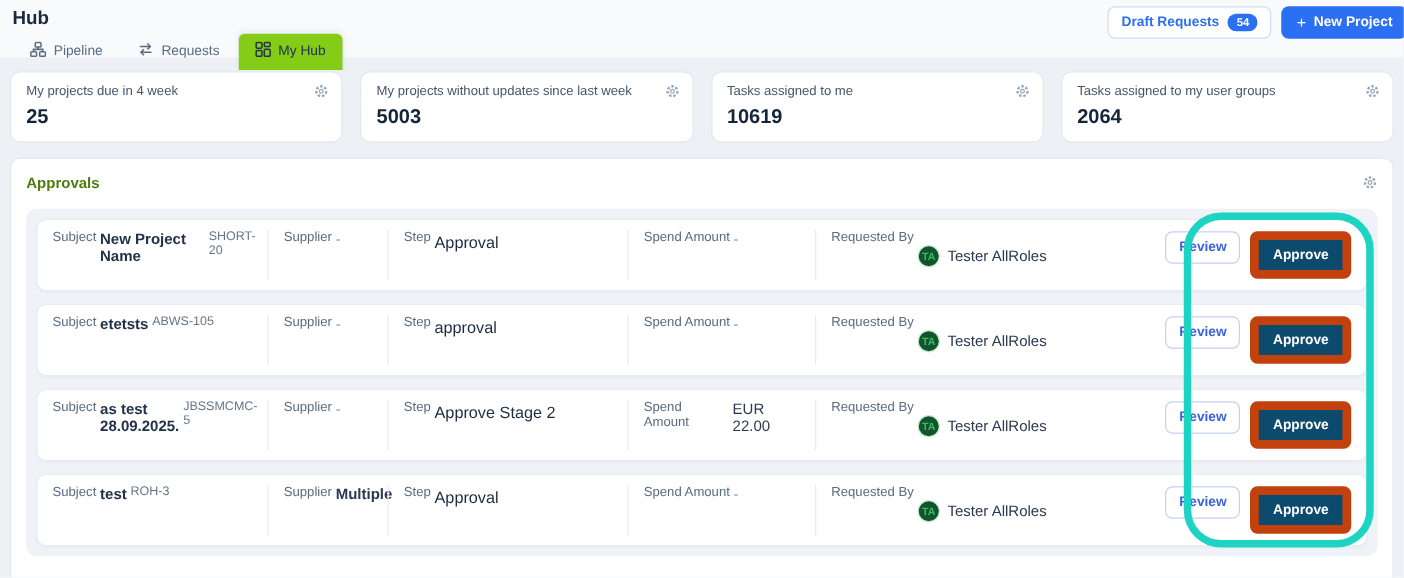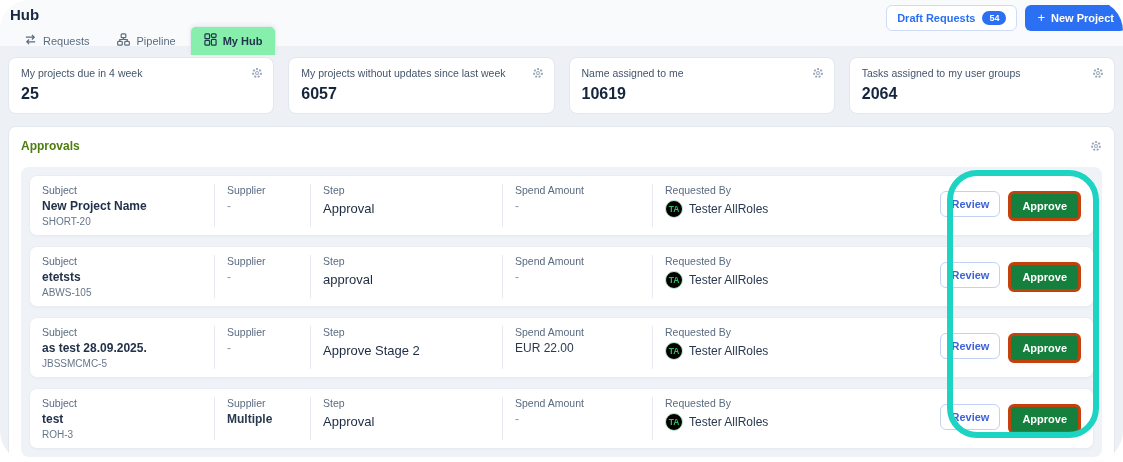--- a/index.html
+++ b/index.html
@@ -1,26 +1,26 @@
 <!DOCTYPE html>
 <html><head>
 <meta charset="utf-8">
 <style>
   * { box-sizing: border-box; margin: 0; padding: 0; }
   html,body { width:1123px; height:462px; }
   body { font-family: "Liberation Sans", sans-serif; }
-  .screen { position:relative; width:1123px; height:462px; overflow:hidden; background:#edf0f5;border-radius:31px; }
+  .screen { position:relative; width:1123px; height:462px; overflow:hidden; background:#edf0f5; }
 
   
   .header { background:#f9fafc; padding:6px 10px 0 10px; height:46px; position:relative; }
   .page-title { font-size:15px; font-weight:700; color:#1a2940; }
   .tabs { display:flex; margin-top:3px; }
   .tab { display:flex; align-items:center; gap:6px; padding:6px 13px 7px 13px; font-size:11px;
          color:#5a6c82; border-radius:6px 6px 0 0; cursor:pointer; border:1px solid transparent; border-bottom:none; }
-  .tab.active { background:#86efac; color:#22344e; font-weight:700; border-color:#e5eaf1;
+  .tab.active { background:#84cc16; color:#22344e; font-weight:400; border-color:#e5eaf1;
                 box-shadow:0 -2px 4px rgba(25,45,80,0.05); }
   .tab svg { width:13px; height:13px; stroke:currentColor; fill:none; stroke-width:1.3; }
   .header-actions { position:absolute; top:5px; right:0; display:flex; gap:8px; align-items:center;padding-left:28px; }
   .btn-draft { display:flex; align-items:center; gap:7px; background:#fff; border:1px solid #cfdcf8;
                color:#2b6ff2; font-size:11px; font-weight:600; padding:5px 10px; border-radius:6px; cursor:pointer; }
   .badge { background:#2b6ff2; color:#fff; font-size:9px; font-weight:700; padding:2px 7px; border-radius:9px; }
   .btn-new { display:flex; align-items:center; gap:6px; background:#2b6ff2; border:none; color:#fff;
              font-size:11px; font-weight:600; padding:7px 12px; border-radius:6px; margin-right:-3px; cursor:pointer; }
   .plus { font-size:13px; font-weight:400; line-height:10px; }
 
@@ -36,70 +36,70 @@
   .panel { margin:12px 8px 0 8px; background:#fff; border:1px solid #e3e8ef; border-radius:8px; padding:12px 12px 20px 12px; height:420px; }
   .panel-head { display:flex; justify-content:space-between; align-items:center; }
   .panel-title { font-size:12px; font-weight:700; color:#4d7c0f; }
   .panel-gear { cursor:pointer; line-height:0; }
   .panel-gear svg { width:12px; height:12px; stroke:#9aa8ba; fill:none; }
   .list { margin-top:14px; background:#eff2f7; border-radius:8px; padding:8px; display:flex; flex-direction:column; gap:10px; }
 
   .row { background:#fff; border:1px solid #e9edf3; border-radius:8px; padding:8px 12px; min-height:58px;
          display:grid; grid-template-columns:172px 96px 192px 150px 1fr auto; align-items:stretch;
          box-shadow:0 1px 2px rgba(20,40,80,0.03); }
-  .cell { display:flex; flex-direction:column; gap:3px; justify-content:flex-start; padding-right:8px; }
+  .cell { display:flex; flex-direction:row; gap:3px; justify-content:flex-start; padding-right:8px; }
   .cell.div { border-left:1px solid #e7ebf1; padding-left:12px; }
   .cell-label { font-size:10.5px; color:#5a6b80; }
   .subject-value { font-size:12px; font-weight:700; color:#22324a; }
   .subject-code { font-size:10px; color:#667689; }
   .plain-value { font-size:12px; color:#2a3950; }
   .dash { color:#8a97a8; }
   .step-value { font-size:13px; color:#1d2c42; margin-top:2px; }
   .supplier-strong { font-weight:600; }
   .req-person { display:flex; align-items:center; gap:6px; margin-top:1px; }
-  .avatar { width:18px; height:18px; border-radius:50%; background:#000000; border:1px solid #c6eed4;
+  .avatar { width:18px; height:18px; border-radius:50%; background:#14532d; border:1px solid #c6eed4;
             color:#2fbf5f; font-size:8.5px; font-weight:700; display:flex; align-items:center; justify-content:center; }
   .req-name { font-size:12px; color:#2a3950; }
   .actions { display:flex; gap:8px; align-self:center; align-items:flex-start; }
   .btn-review { background:#fff; border:1px solid #c3d1f4; color:#3e63d8; font-size:11px; font-weight:600;
                 padding:6px 10px; border-radius:6px; cursor:pointer; }
-  .btn-approve { background:#15803d; border:3px solid #c2410c; color:#fff; font-size:11px; font-weight:600;
+  .btn-approve { background:#0c4a6e; border:7px solid #c2410c; color:#fff; font-size:11px; font-weight:600;
                  padding:6px 11px; border-radius:6px; cursor:pointer; }
 
   
   .highlight-ring { position:absolute; top:170px; right:24px; width:152px; height:268px;
                     border:6px solid #1dd3c1; border-radius:30px; z-index:5; pointer-events:none; }
 </style>
 </head>
 <body>
 
 <div class="screen">
 
   <div class="header">
     <div class="page-title">Hub</div>
     <div class="tabs">
-      <div class="tab">
-        <span>
-          <svg viewBox="0 0 14 14">
-              <path d="M2 4.5h9M8.5 2 11 4.5 8.5 7M12 9.5H3M5.5 7 3 9.5 5.5 12"></path>
-            </svg>
-        </span>
-        <span>Requests</span>
-      </div>
       <div class="tab">
         <span>
           <svg viewBox="0 0 14 14">
               <rect x="4.5" y="1" width="5" height="4" rx="1"></rect>
               <path d="M7 5v2M3 9V7h8v2"></path>
               <rect x="0.7" y="9" width="5" height="4" rx="1"></rect>
               <rect x="8.3" y="9" width="5" height="4" rx="1"></rect>
             </svg>
         </span>
         <span>Pipeline</span>
       </div>
+      <div class="tab">
+        <span>
+          <svg viewBox="0 0 14 14">
+              <path d="M2 4.5h9M8.5 2 11 4.5 8.5 7M12 9.5H3M5.5 7 3 9.5 5.5 12"></path>
+            </svg>
+        </span>
+        <span>Requests</span>
+      </div>
       <div class="tab active">
         <span>
           <svg viewBox="0 0 14 14">
               <rect x="1" y="1" width="5" height="5" rx="1"></rect>
               <rect x="8" y="1" width="5" height="3.6" rx="1"></rect>
               <rect x="1" y="8" width="5" height="5" rx="1"></rect>
               <rect x="8" y="6.8" width="5" height="6.2" rx="1"></rect>
             </svg>
         </span>
         <span>My Hub</span>
@@ -129,24 +129,24 @@
       <div class="stat-value">25</div>
     </div>
     <div class="stat-card">
       <div class="stat-label">My projects without updates since last week</div>
       <span class="gear">
         <svg viewBox="0 0 14 14">
             <circle cx="7" cy="7" r="4.6" stroke-width="2.3" stroke-dasharray="2.3 1.7"></circle>
             <circle cx="7" cy="7" r="1.7" stroke-width="1.2"></circle>
           </svg>
       </span>
-      <div class="stat-value">6057</div>
+      <div class="stat-value">5003</div>
     </div>
     <div class="stat-card">
-      <div class="stat-label">Name assigned to me</div>
+      <div class="stat-label">Tasks assigned to me</div>
       <span class="gear">
         <svg viewBox="0 0 14 14">
             <circle cx="7" cy="7" r="4.6" stroke-width="2.3" stroke-dasharray="2.3 1.7"></circle>
             <circle cx="7" cy="7" r="1.7" stroke-width="1.2"></circle>
           </svg>
       </span>
       <div class="stat-value">10619</div>
     </div>
     <div class="stat-card">
       <div class="stat-label">Tasks assigned to my user groups</div>

